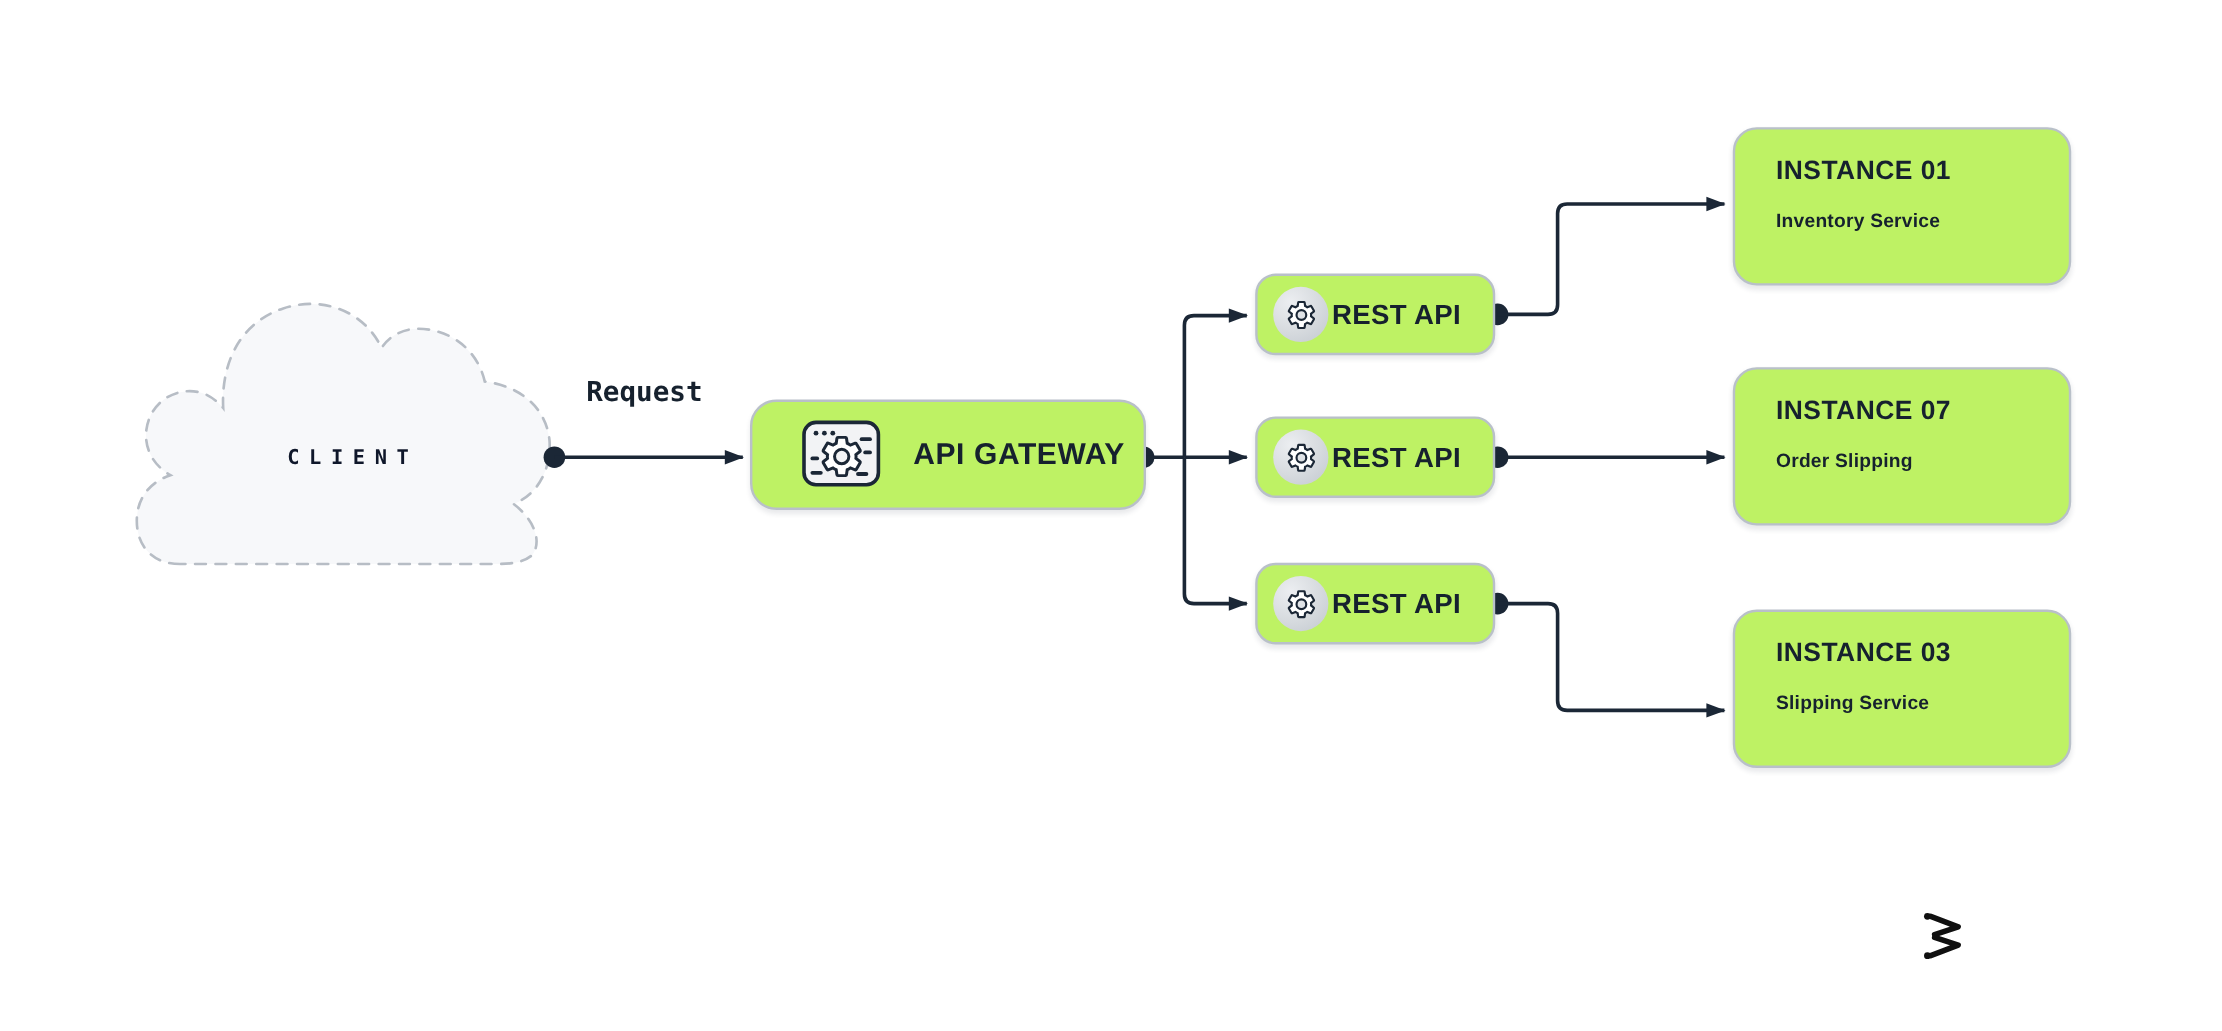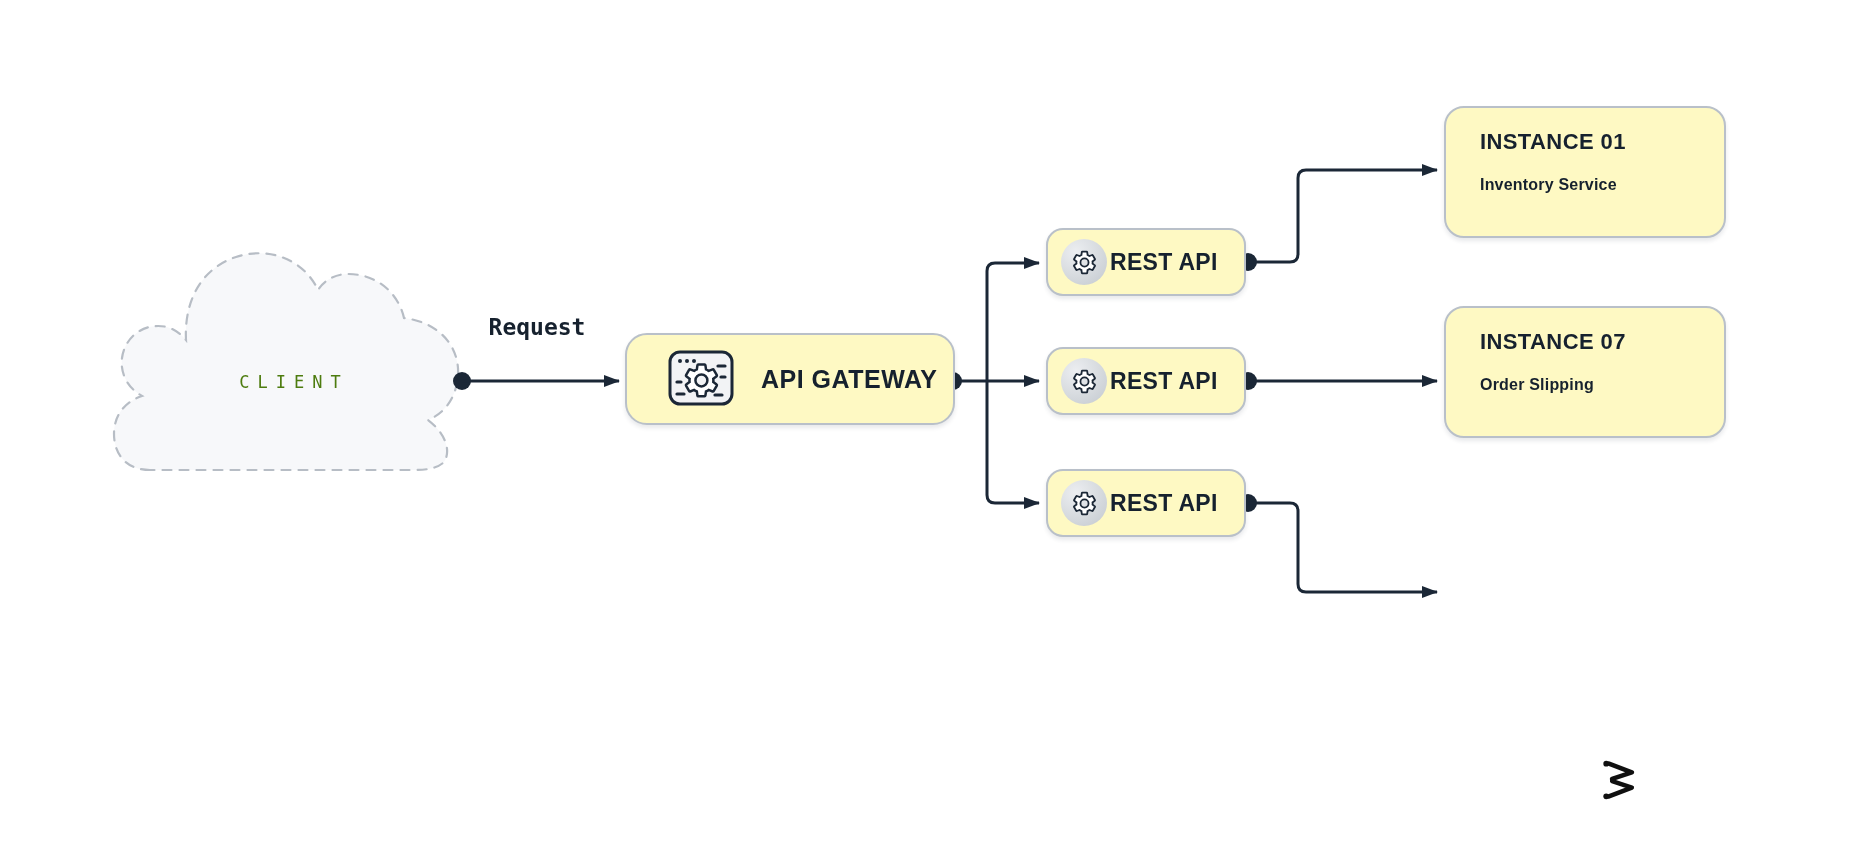--- a/index.html
+++ b/index.html
@@ -10,34 +10,34 @@
 
   .layer-svg { position: absolute; left: 0; top: 0; width: 1852px; height: 859px; }
 
   .abs { position: absolute; }
 
   
   .client-label {
     left: 164px; top: 372px; width: 260px;
     text-align: center;
     font-family: "DejaVu Sans Mono", "Liberation Mono", monospace;
-    font-weight: 400; font-size: 17px; letter-spacing: 8px;
-    color: #4d7c0f;
+    font-weight: 700; font-size: 17px; letter-spacing: 8px;
+    color: #0f172a;
   }
   .request-label {
     left: 457px; top: 314px; width: 160px;
     text-align: center;
     font-family: "DejaVu Sans Mono", "Liberation Mono", monospace;
     font-weight: 700; font-size: 23px;
     color: #16212e;
   }
 
   
   .node-box {
-    background: #fef9c3;
+    background: #bef264;
     border: 2px solid #b9c0c9;
     box-shadow: 0 3px 4px rgba(27, 39, 54, 0.10);
   }
   .gateway-box {
     left: 625px; top: 333px; width: 330px; height: 92px;
     border-radius: 22px;
     display: flex; align-items: center;
     padding-left: 36px; gap: 22px;
   }
   .gateway-box .node-label {
@@ -192,20 +192,24 @@
   <div class="abs node-box instance-box instance-box-1">
     <div class="instance-title">INSTANCE 01</div>
     <div class="instance-service">Inventory Service</div>
   </div>
 
   <div class="abs node-box instance-box instance-box-2">
     <div class="instance-title">INSTANCE 07</div>
     <div class="instance-service">Order Slipping</div>
   </div>
 
+  <div class="abs node-box instance-box instance-box-3">
+    <div class="instance-title">INSTANCE 03</div>
+    <div class="instance-service">Slipping Service</div>
+  </div>
 
   <div class="abs brand">
     <span>
       <svg width="48" height="48" viewBox="0 0 44 44" xmlns="http://www.w3.org/2000/svg">
         <g stroke="#101010" stroke-width="4.2" stroke-linecap="round" stroke-linejoin="round" fill="none">
           <path d="M10 7 L31 15 L13 21"></path>
           <path d="M13 23 L31 29 L10 37"></path>
         </g>
         <circle cx="7.5" cy="7" r="2.6" fill="#101010"></circle>
         <circle cx="7.5" cy="37" r="2.6" fill="#101010"></circle>

